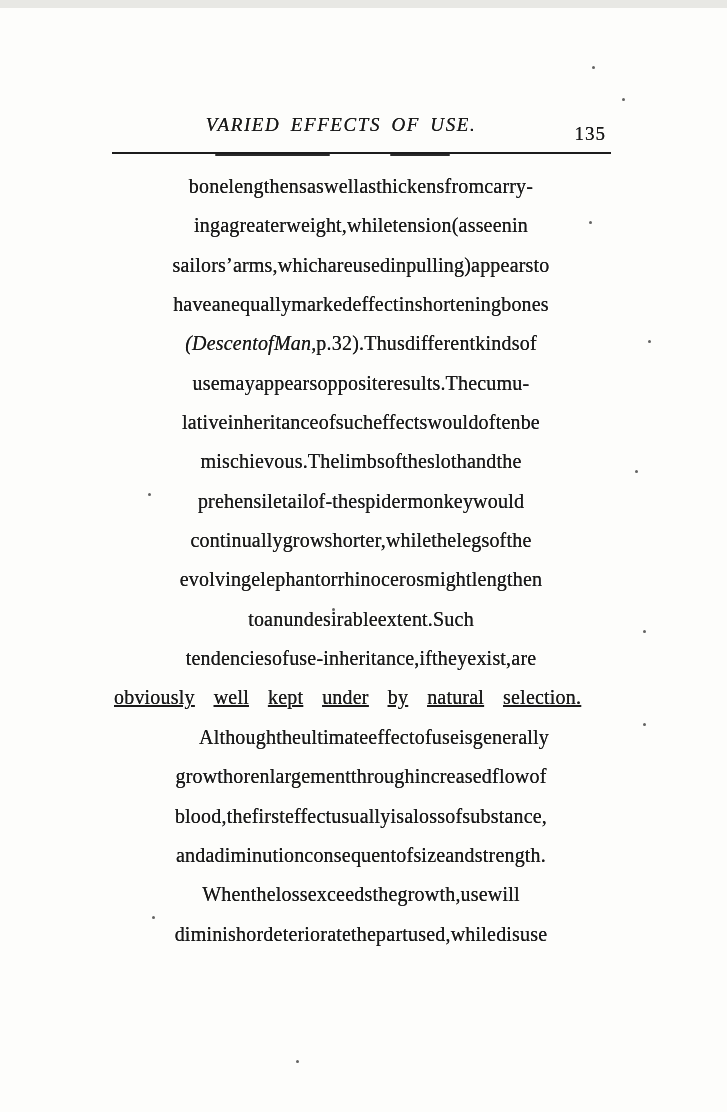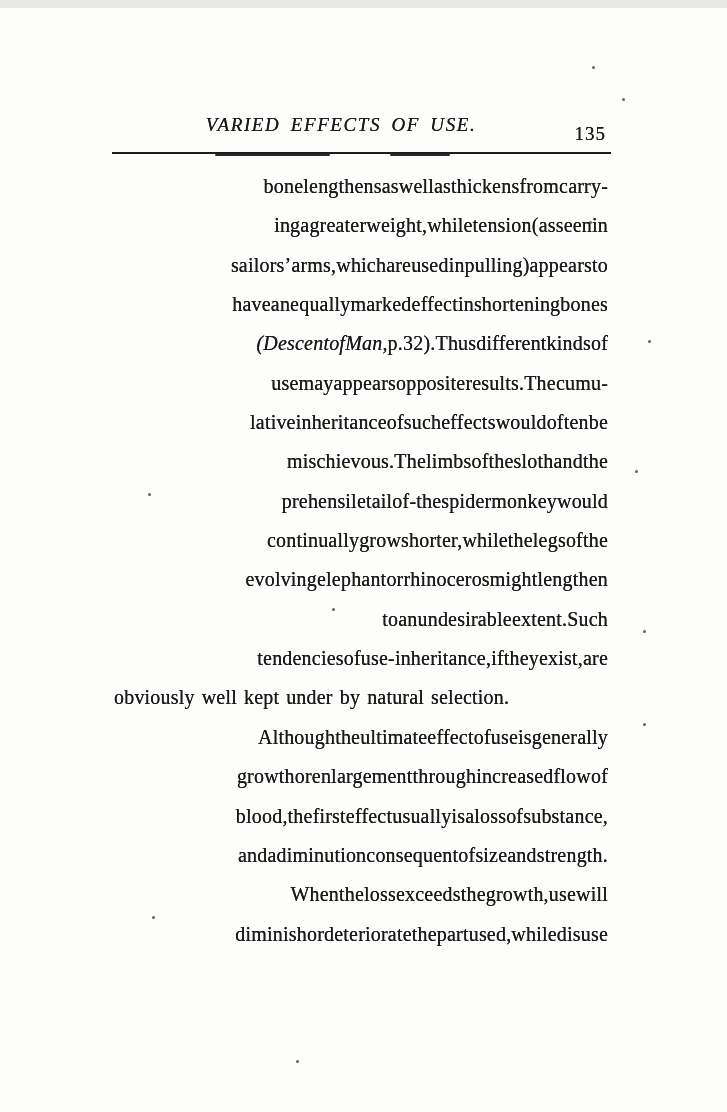--- a/index.html
+++ b/index.html
@@ -54,30 +54,30 @@
     background:#2a2a2a;
     border-radius:1px;
   }
   
   .body-text{
     position:absolute;
     left:114px;top:159px;width:494px;
   }
   .line{
     display:flex;
-    justify-content:flex-end;
+    justify-content:center;
     height:39.35px;
     line-height:39.35px;
     font-size:20px;
     letter-spacing:0.2px;
     text-shadow:0 0 0.45px var(--ink);
     white-space:nowrap;
   }
   .line.indent{padding-left:26px;}
-  .line.nojust{justify-content:flex-start;gap:7px;}
+  .line.nojust{justify-content:flex-start;gap:19px;text-decoration:underline;}
   .w{white-space:nowrap;}
   .w.it{font-style:italic;}
   
   .speck{
     position:absolute;
     width:3px;height:3px;
     border-radius:50%;
     background:#3c3c3c;
     opacity:.8;
   }

